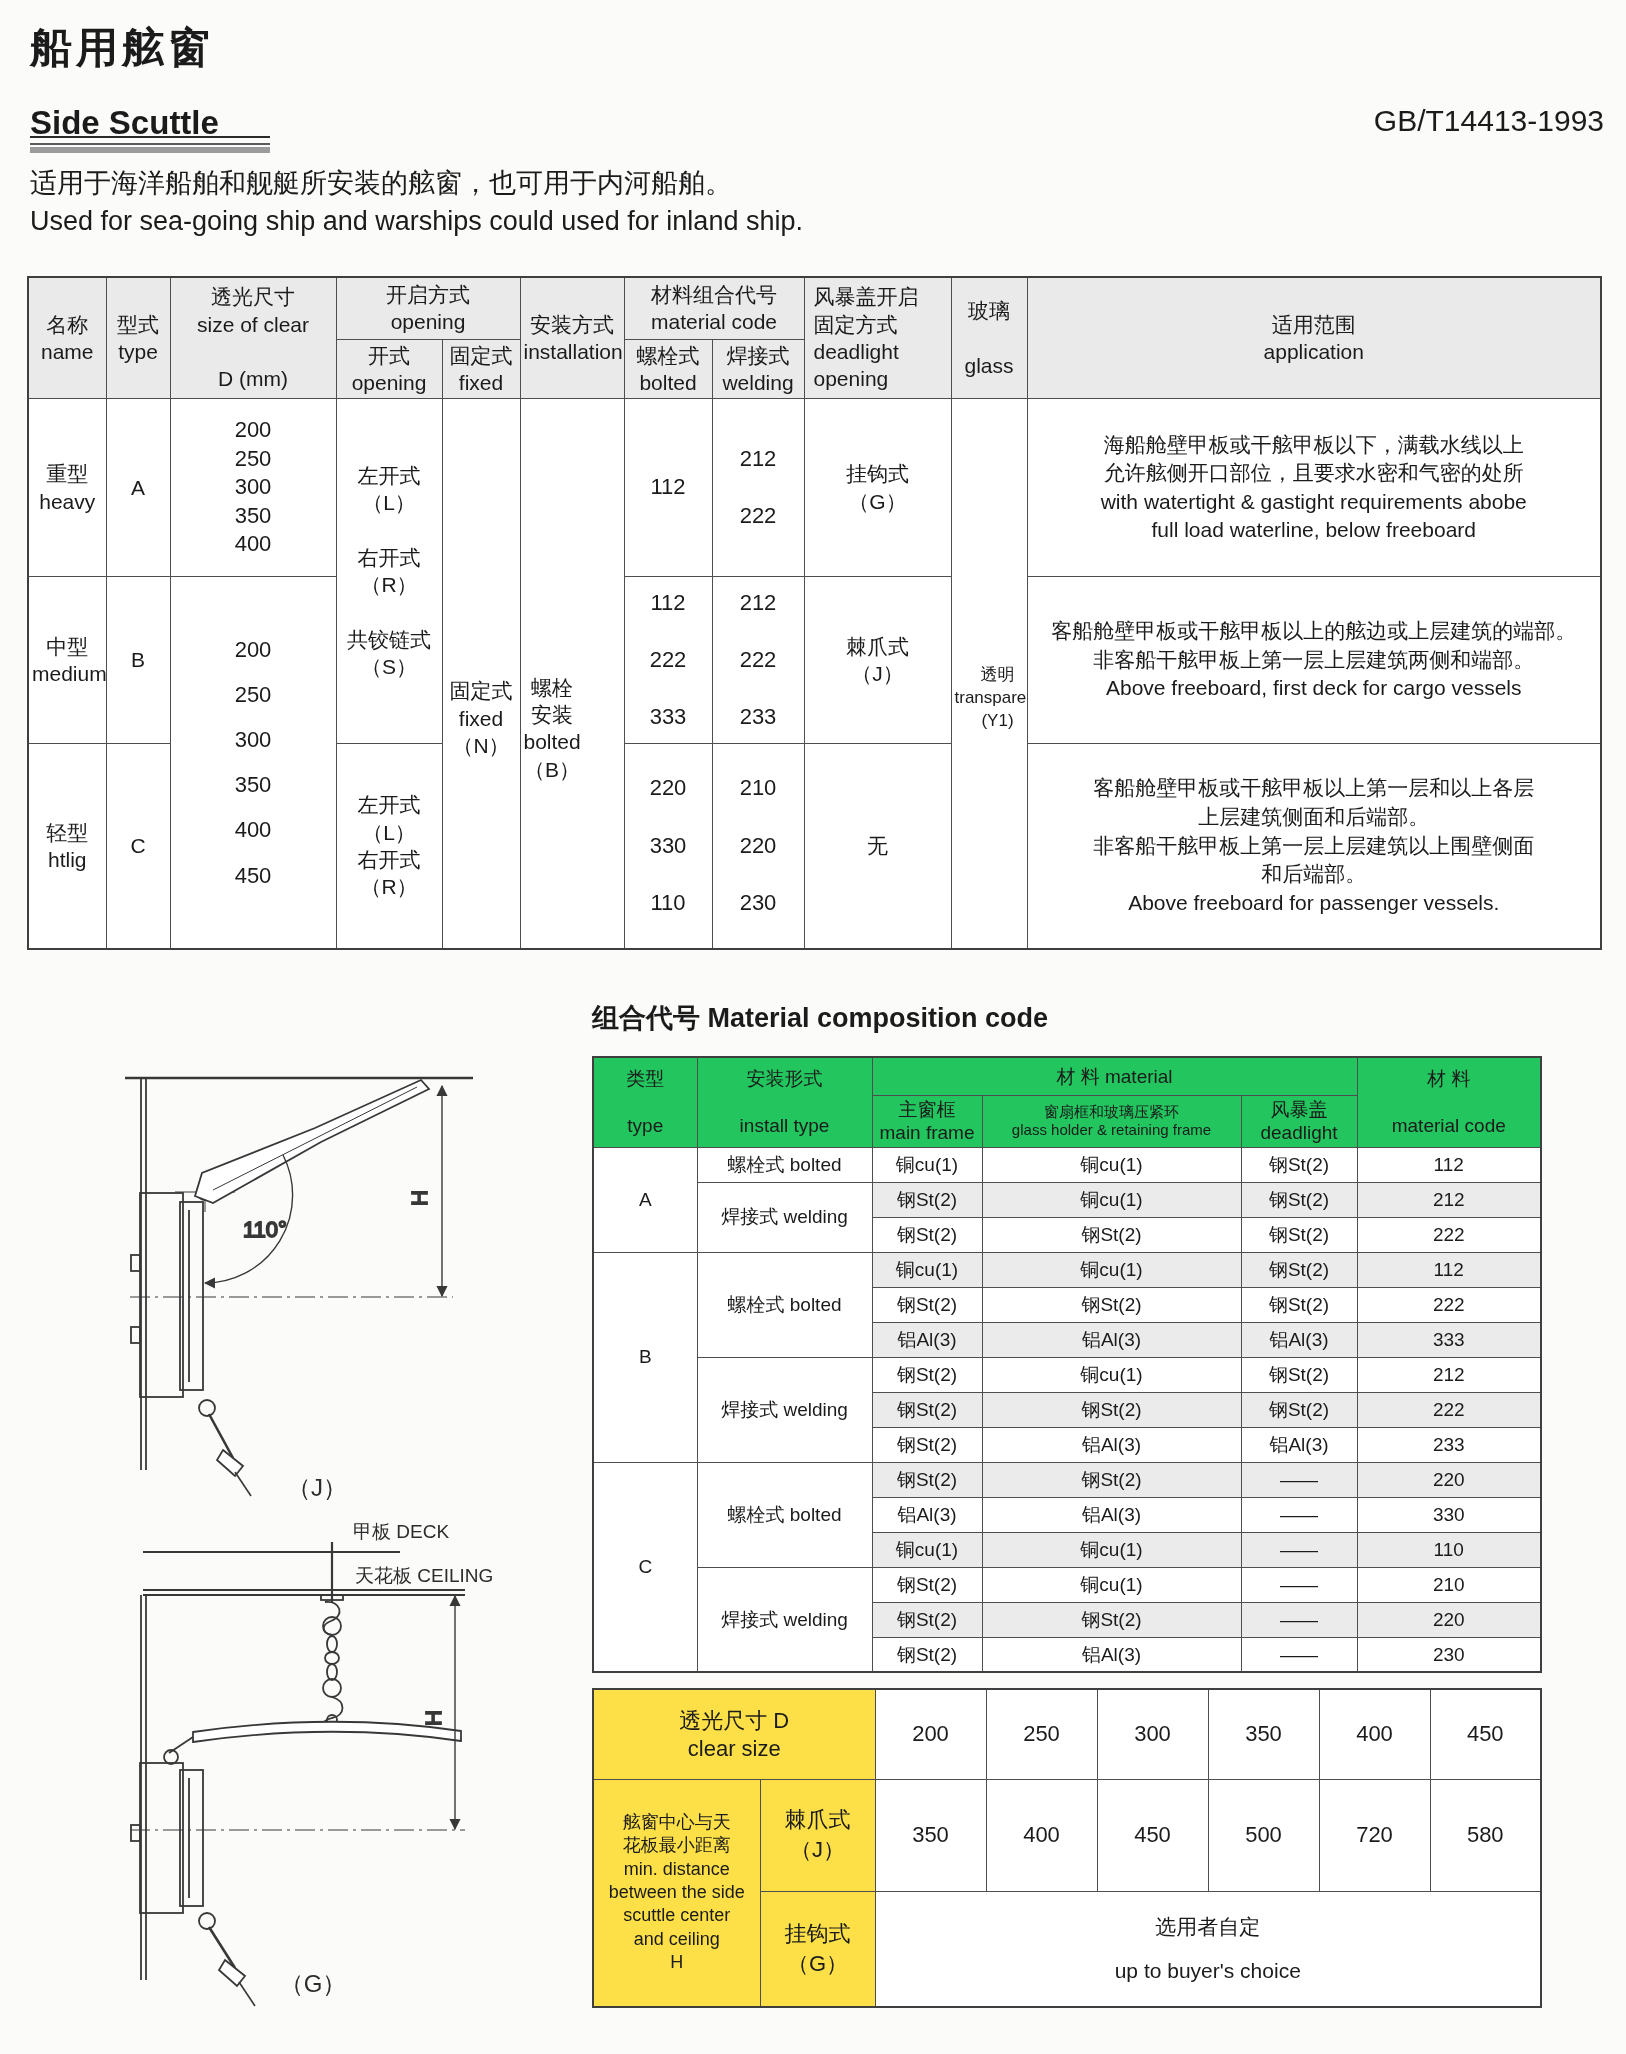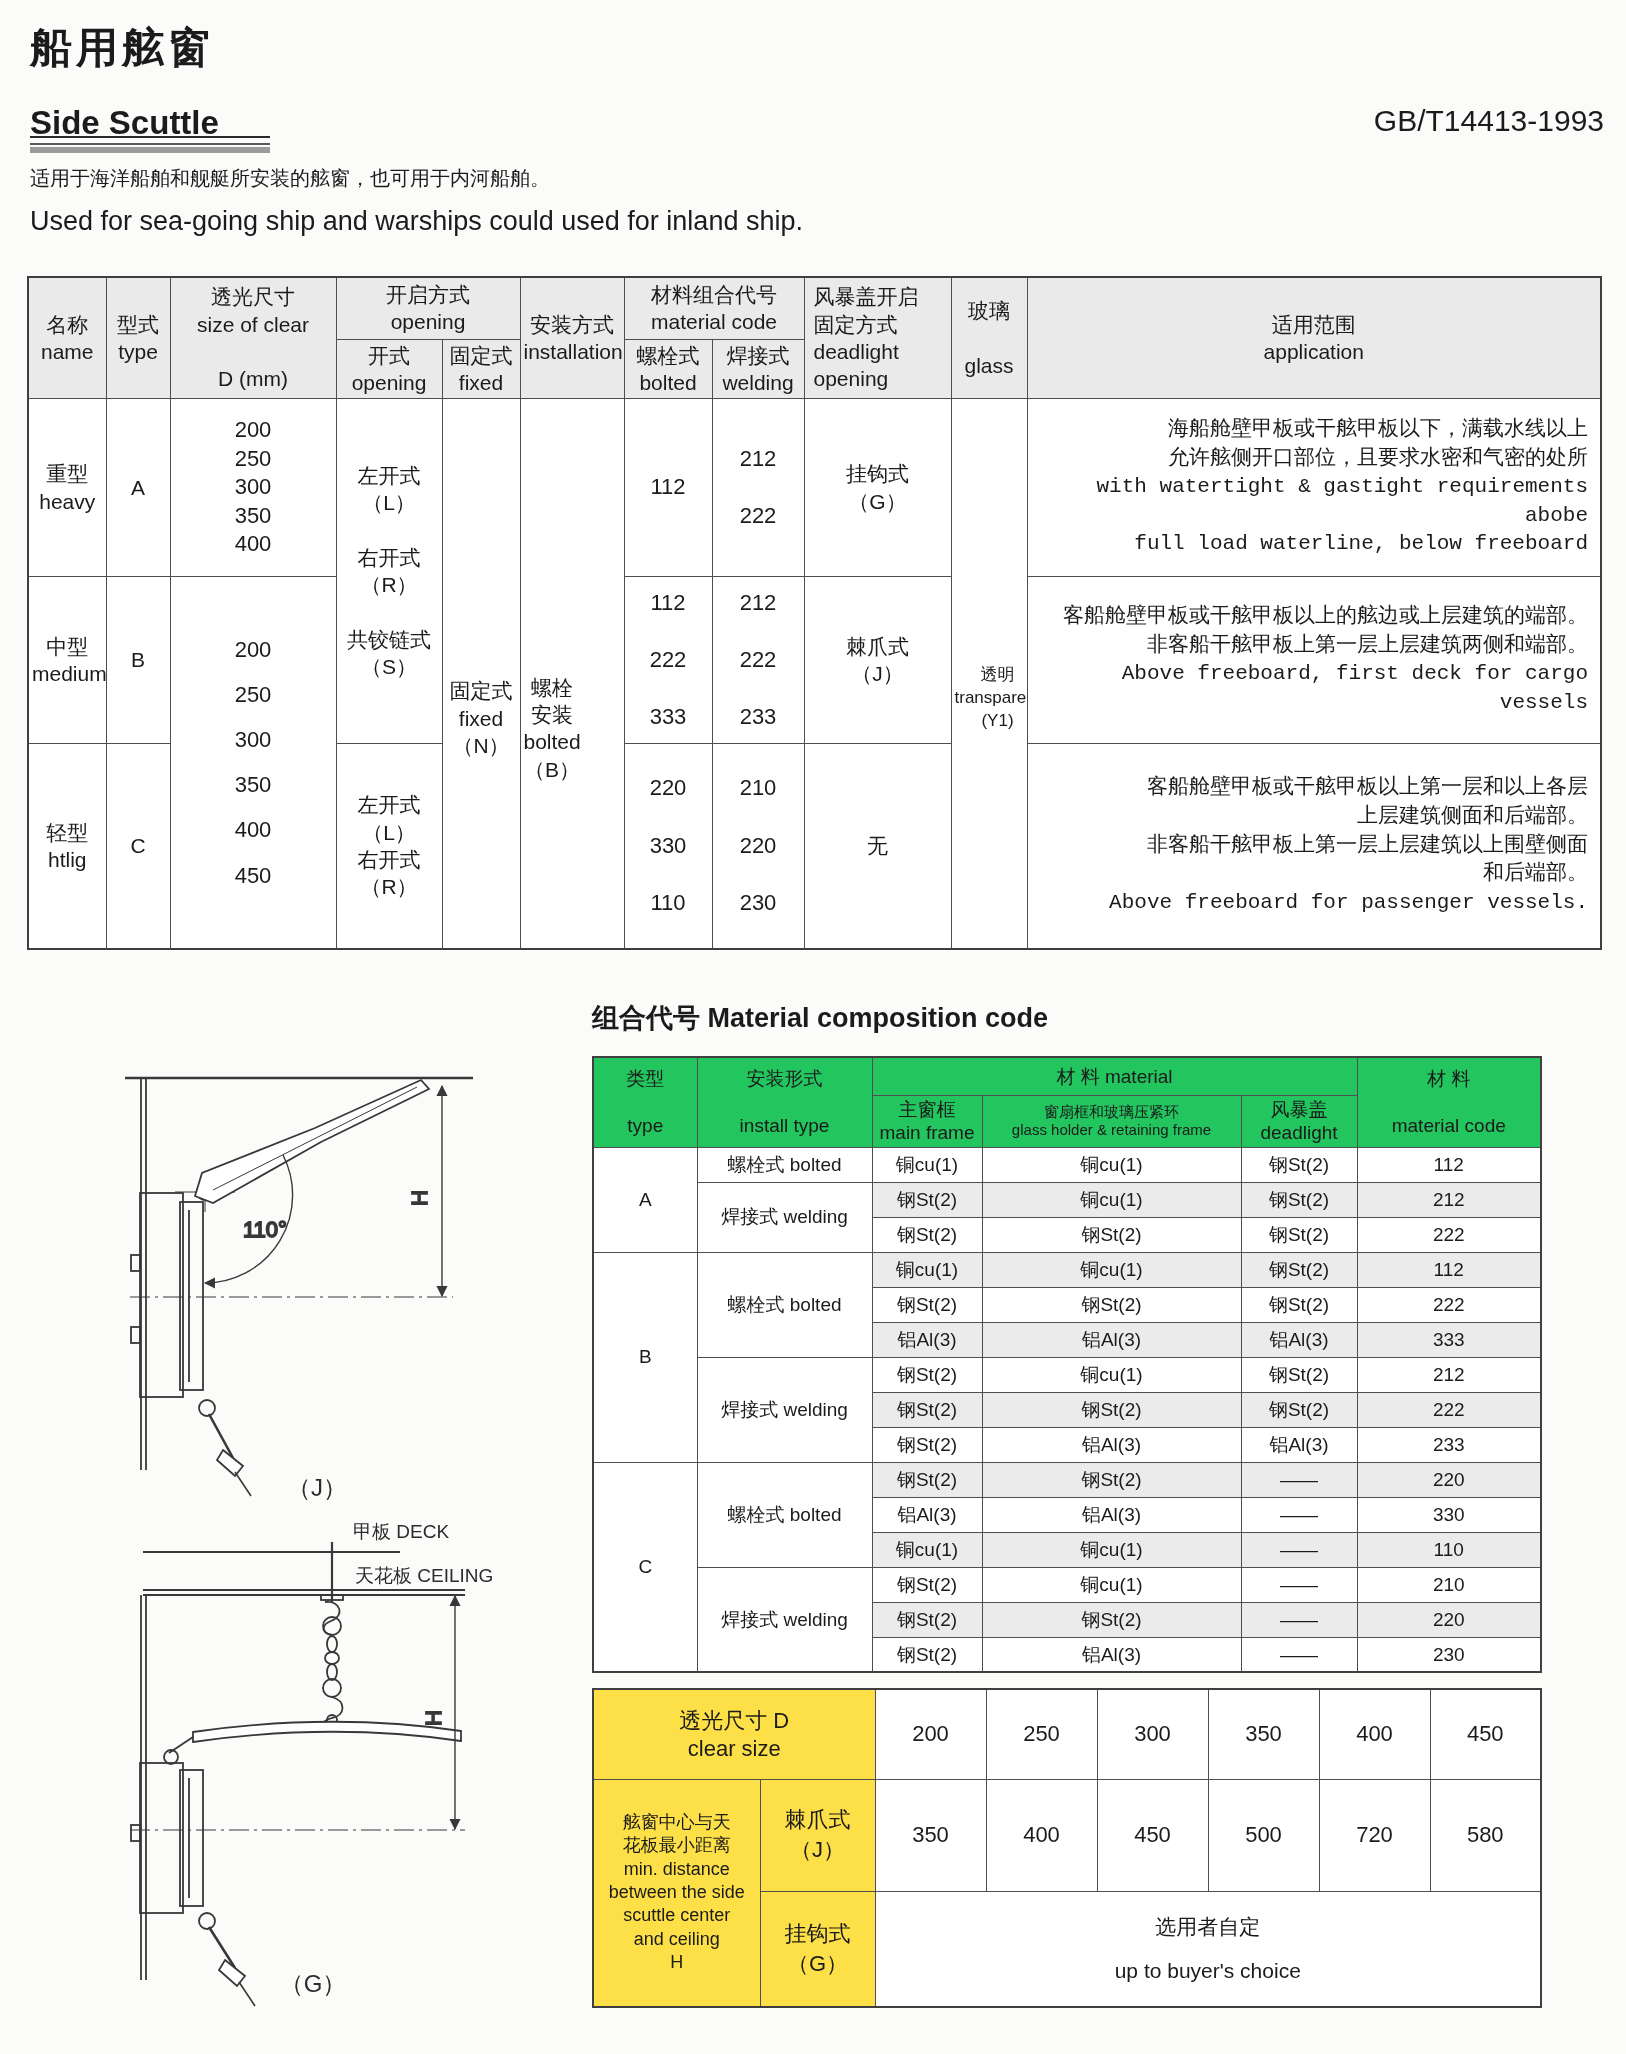--- a/index.html
+++ b/index.html
@@ -8,33 +8,33 @@
     font-family:"Liberation Sans","DejaVu Sans",sans-serif;color:#1b1b1b;
     overflow:hidden;
   }
   .abs{position:absolute;}
   
   .title-zh{left:30px;top:20px;font-size:42px;font-weight:bold;letter-spacing:4px;}
   .title-en{left:30px;top:84px;font-size:33px;font-weight:bold;margin-top:20px;}
   .rule1{left:30px;top:136px;width:240px;height:5px;border-top:2px solid #2a2a2a;border-bottom:2px solid #5a5a5a;}
   .rule2{left:30px;top:147px;width:240px;height:6px;background:#9b9b9b;}
   .standard{right:22px;top:104px;font-size:30px;}
-  .intro-zh{left:30px;top:165px;font-size:20px;}
+  .intro-zh{left:30px;top:165px;font-size:27px;}
   .intro-en{left:30px;top:206px;font-size:27px;}
   
   .tbl{position:absolute;border-collapse:collapse;table-layout:fixed;background:#fff;border:2px solid #3f3f3f;}
   .tbl td,.tbl th{border:1px solid #4e4e4e;vertical-align:middle;text-align:center;
     white-space:pre-line;font-weight:normal;padding:2px 3px;overflow:hidden;}
   
   .main{left:27px;top:276px;width:1573px;font-size:21px;line-height:1.3;}
   .main thead th{background:#eaeaea;}
   .main .num{font-size:22px;}
   .main .sizes{font-size:22px;}
   .main .spaced{line-height:2.05;}
-  .main .app{text-align:right;padding:8px 12px;font-size:21px;line-height:1.36;font-family:Liberation Mono, monospace;}
+  .main .app{text-align:center;padding:8px 12px;font-size:21px;line-height:1.36;}
   .main .dlhead{text-align:left;padding-left:9px;}
   .stack{display:flex;flex-direction:row;align-items:center;position:relative;}
   .stack.install{gap:135px;top:55px;}
   .stack.glass{gap:105px;top:25px;font-size:17px;line-height:1.35;}
   .shiftdown{position:relative;top:45px;}
   
   .comp-title{left:592px;top:1000px;font-size:27px;font-weight:600;}
   .comp{left:592px;top:1056px;width:948px;font-size:19px;line-height:1.22;}
   .comp thead th{background:#22c55e;}
   .comp .holderh{font-size:15px;}

